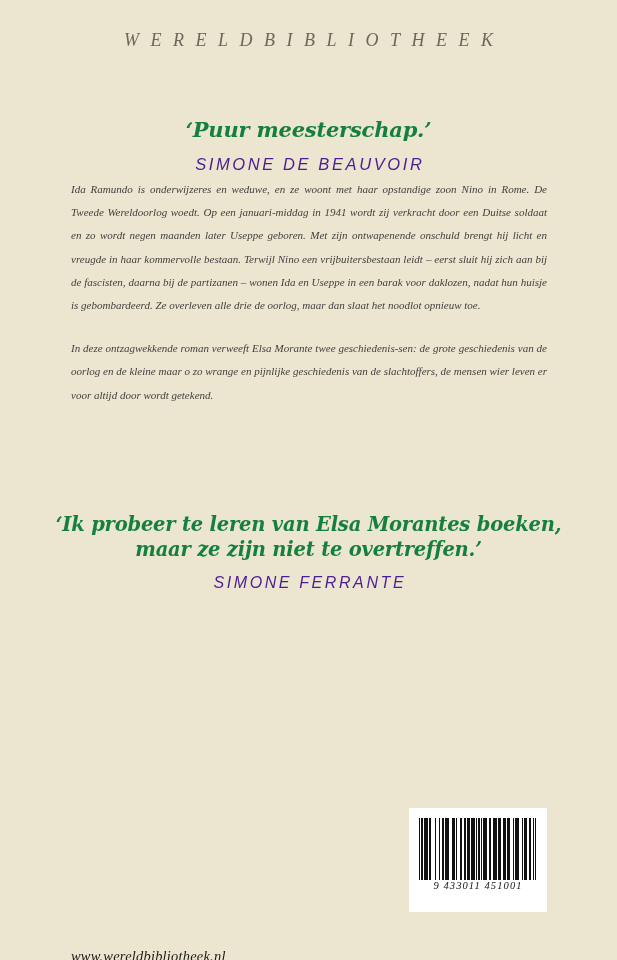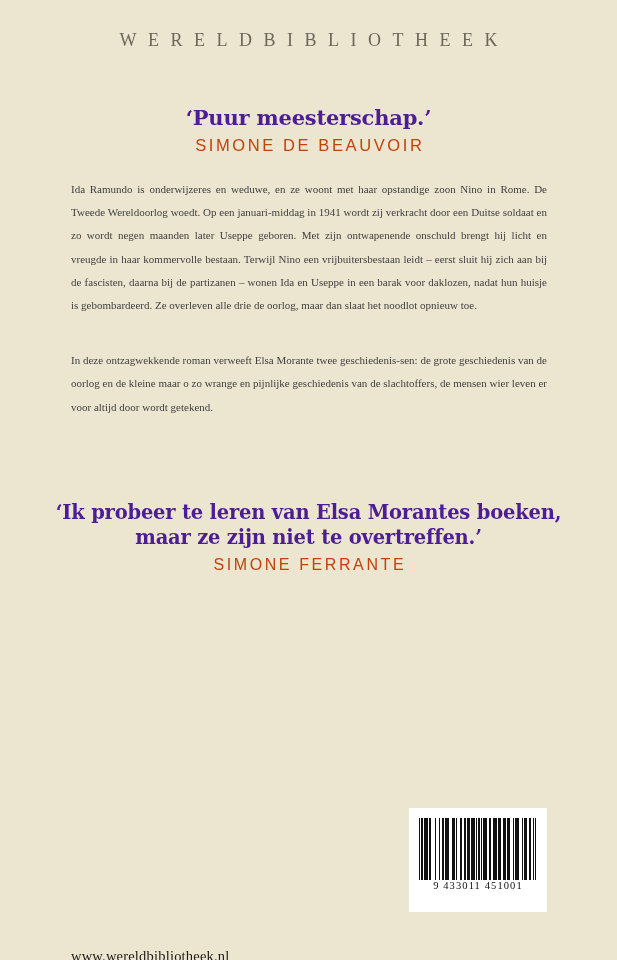--- a/index.html
+++ b/index.html
@@ -14,20 +14,21 @@
     overflow: hidden;
     position: relative;
   }
 
   .cover {
     position: relative;
     width: 545px;
     height: 960px;
     background: #ece6d0;
     box-sizing: border-box;
+    font-style: italic;
   }
 
   
   .publisher {
     position: absolute;
     top: 30px;
     left: 0;
     width: 617px;
     text-align: center;
     font-family: "Liberation Serif", serif;
@@ -45,40 +46,40 @@
     left: 0;
     width: 617px;
     text-align: center;
   }
   .quote-block.top { top: 105px; }
   .quote-block.bottom { top: 500px; }
 
   .quote-text {
     font-family: "DejaVu Serif", "Liberation Serif", serif;
     font-weight: 700;
-    color: #4c1d95;
+    color: #15803d;
     font-size: 21px;
     line-height: 26px;
     letter-spacing: -0.2px;
-    margin: 0;
+    margin: 12px;
     padding: 0;
     white-space: pre-line;
   }
   .quote-block.bottom .quote-text {
     font-size: 19.5px;
     line-height: 25px;
   }
 
   .quote-attrib {
     font-family: "Liberation Sans", sans-serif;
     font-weight: 400;
     font-size: 16.5px;
     letter-spacing: 2.6px;
     text-indent: 2.6px;
-    color: #c2410c;
+    color: #4c1d95;
     margin-top: 5px;
     white-space: nowrap;
   }
   .quote-block.bottom .quote-attrib {
     font-size: 16px;
     margin-top: 6px;
   }
 
   
   .body-copy {
@@ -91,21 +92,21 @@
     font-family: "Liberation Serif", serif;
     font-size: 11px;
     line-height: 23.2px;
     color: #404040;
     text-align: justify;
     text-justify: inter-word;
     margin: 0;
     hyphens: manual;
   }
   .body-copy p + p {
-    margin-top: 32px;
+    margin-top: 20px;
   }
 
   
   .website {
     position: absolute;
     left: 71px;
     top: 948px;
     font-family: "Liberation Serif", serif;
     font-size: 14.5px;
     color: #1d1b17;

